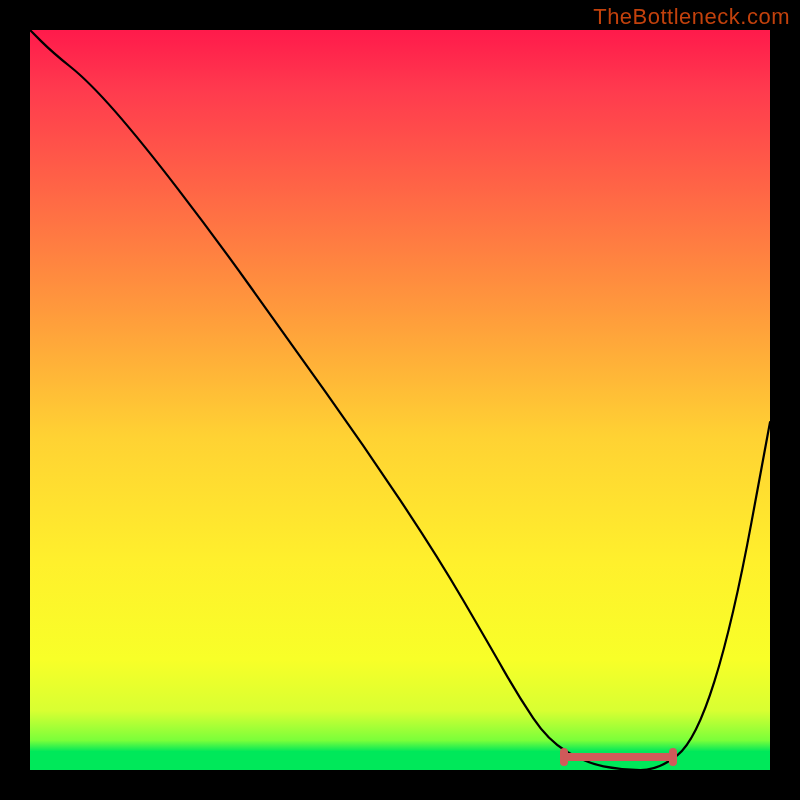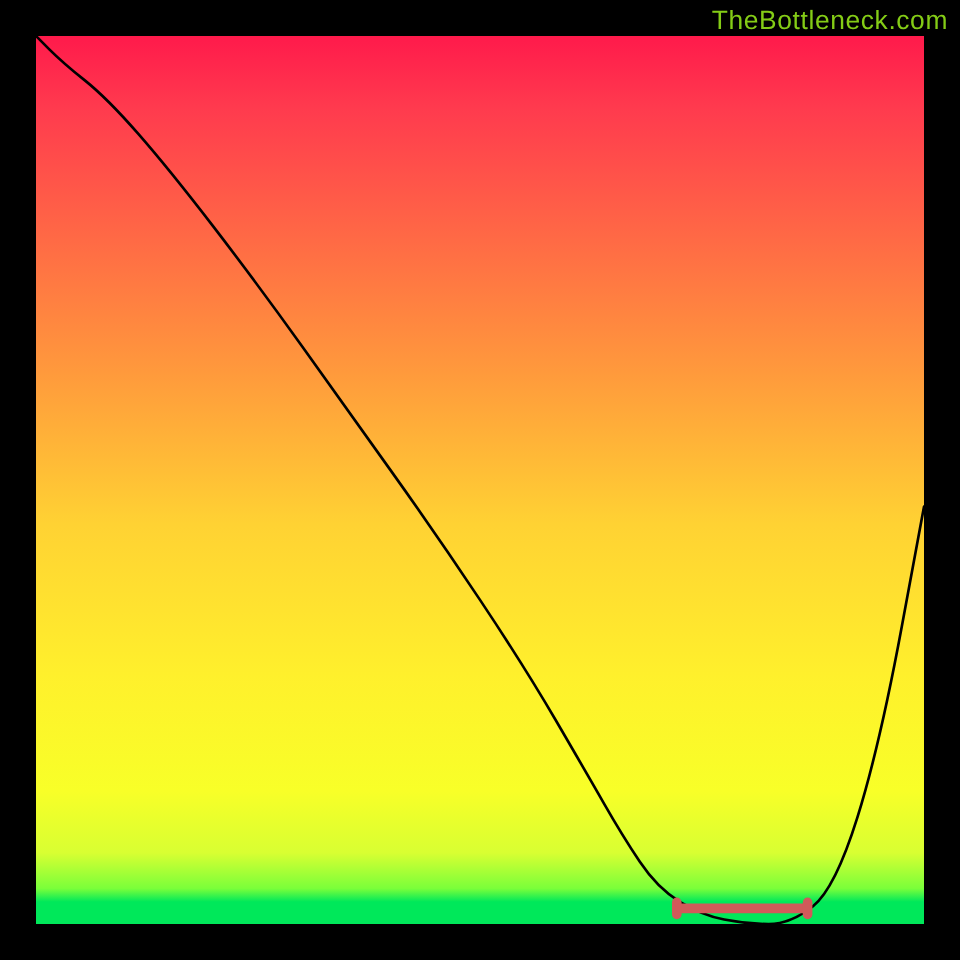--- a/index.html
+++ b/index.html
@@ -8,21 +8,21 @@
     width: 800px;
     height: 800px;
     background: #000;
     font-family: Arial, Helvetica, sans-serif;
     position: relative;
   }
   .watermark {
     position: absolute;
     top: 4px;
     right: 10px;
-    color: #84cc16;
+    color: #c2410c;
     font-size: 22px;
     font-weight: 500;
     letter-spacing: 0.5px;
     z-index: 10;
   }
   .plot-area {
     position: absolute;
     left: 30px;
     top: 30px;
     width: 740px;

